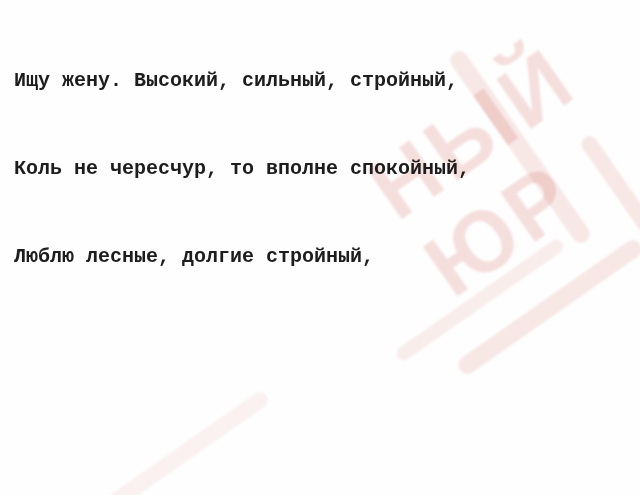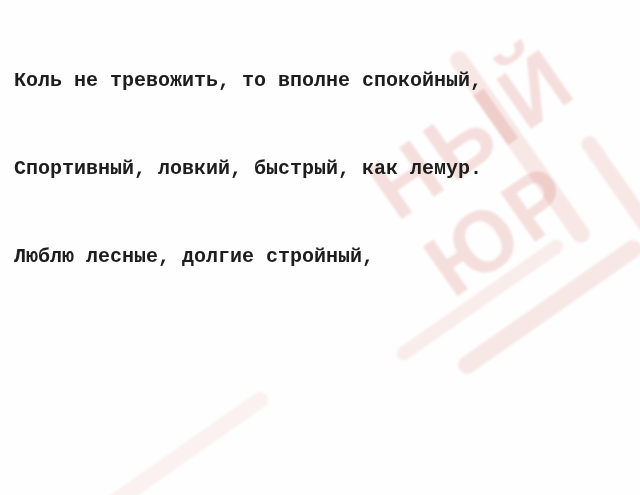--- a/index.html
+++ b/index.html
@@ -73,22 +73,22 @@
     <div class="stamp-bar bar-right-inner"></div>
     <div class="stamp-bar bar-right-outer"></div>
     <div class="stamp-bar bar-bottom"></div>
     <div class="stamp-bar bar-bottom-inner"></div>
     <div class="stamp-bar bar-bottom-left"></div>
     <div class="stamp-letters stamp-row1">НЫЙ</div>
     <div class="stamp-letters stamp-row2">ЮР</div>
   </div>
 
   <div class="poem">
-    <div class="poem-line">Коль не тревожить, то вполне спокойный,</div>
-    <div class="poem-line">Спортивный, ловкий, быстрый, как лемур.</div>
+    <div class="poem-line">Ищу жену. Высокий, сильный, стройный,</div>
+    <div class="poem-line">Коль не чересчур, то вполне спокойный,</div>
     <div class="poem-line">Люблю лесные, долгие стройный,</div>
     
     
     
     
     
     
     
     
     

